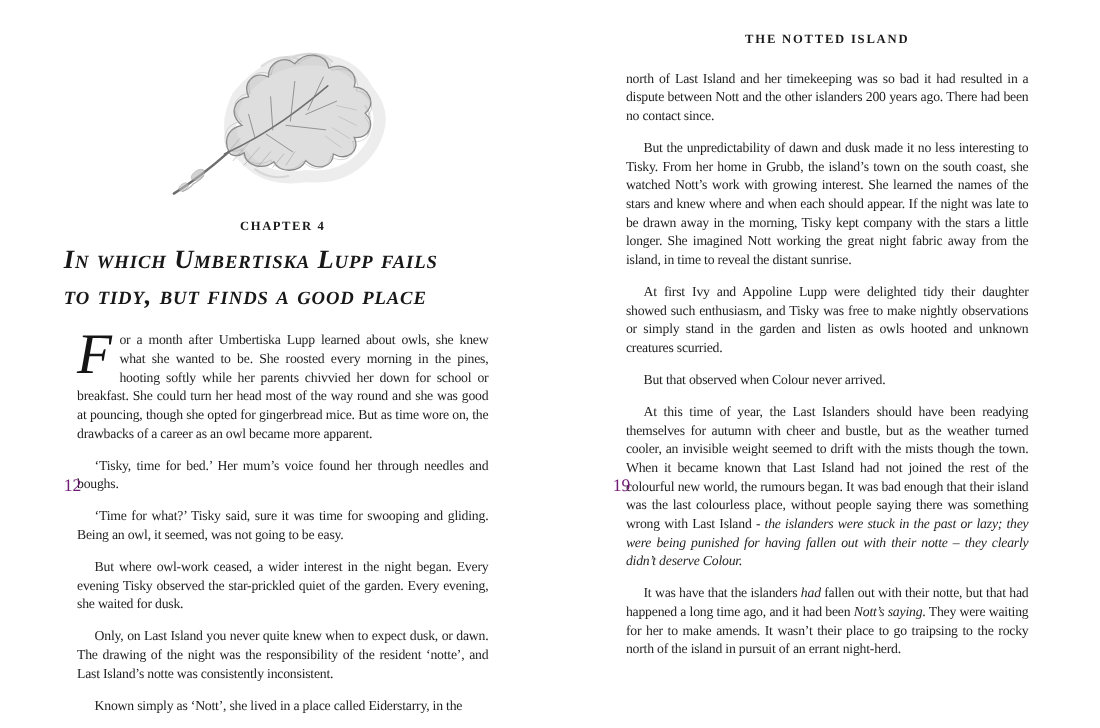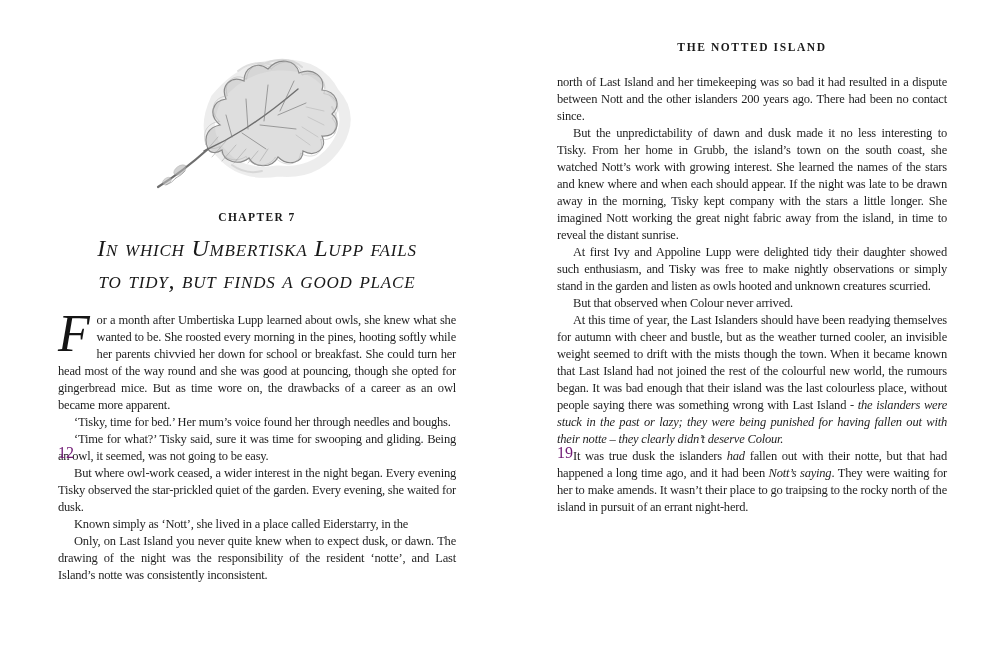--- a/index.html
+++ b/index.html
@@ -2,49 +2,49 @@
 <html><head>
 <meta charset="utf-8">
 <style>
   html, body { margin:0; padding:0; }
   body {
     width:1000px; height:662px; overflow:hidden;
     background:#ffffff; color:#1f1f1f;
     font-family:"Liberation Serif", serif;
   }
   .spread { position:relative; width:1000px; height:662px; background:#ffffff; }
-  .page-col { position:absolute; top:11px; height:478px; }
+  .page-col { position:absolute; top:0; height:478px; }
   .left-col  { left:58px;  width:398px; }
   .right-col { left:557px; width:390px; }
 
   .leaf-fig { margin:26px 0 0 88px; width:230px; height:164px; }
   .leaf-fig svg { width:100%; height:100%; display:block; }
 
   .chapter-label {
     margin-top:10px; text-align:center;
     font-weight:bold; font-size:11.5px; letter-spacing:1.4px; color:#1a1a1a;
   }
   .title {
-    margin:9px 0 0 0; text-align:center;
-    font-style:italic; font-variant:small-caps; font-weight:400;
+    margin:9px 0 0 0; text-align:left;
+    font-style:italic; font-variant:small-caps; font-weight:700;
     font-size:24px; line-height:32px; letter-spacing:0.8px; color:#181818;
   }
   .title .tline { display:block; }
 
   .running-head {
     margin-top:30px; text-align:center;
     font-weight:bold; font-size:11.5px; letter-spacing:1.6px; color:#1a1a1a;
   }
 
   .body-text {
     margin-top:16px; text-align:justify;
     font-size:12.5px; line-height:17px; letter-spacing:-0.2px;
   }
   .right-col .body-text { margin-top:21px; }
-  .body-text p { margin:0; }
+  .body-text p { margin:12px; }
   .body-text p.indent { text-indent:16px; }
   .it { font-style:italic; }
 
   .dropcap {
     float:left; font-style:italic; font-weight:500;
     font-size:52px; line-height:38px; padding:3px 7px 0 0; color:#151515;
   }
 
   .folio {
     position:absolute; bottom:27px; left:0; width:100%;
@@ -77,48 +77,48 @@
           <path d="M150 98 l14 10 M156 90 l16 10 M162 80 l16 8 M160 70 l18 4" stroke="#a5a5a5" stroke-width="0.7" opacity="0.6"></path>
 
           <path d="M12 150 C28 140 44 128 62 112" stroke="#6e6e6e" stroke-width="2.2"></path>
           <path d="M20 148 q6 -2 10 -7 M30 141 q6 -3 9 -7" stroke="#8f8f8f" stroke-width="1" opacity="0.7"></path>
           <ellipse cx="34" cy="133" rx="7" ry="4" transform="rotate(-35 34 133)" fill="#b5b5b5" opacity="0.6" stroke="#8a8a8a" stroke-width="0.6"></ellipse>
           <ellipse cx="21" cy="144" rx="5" ry="3" transform="rotate(-35 21 144)" fill="#bdbdbd" opacity="0.6" stroke="#909090" stroke-width="0.6"></ellipse>
         </g>
       </svg>
     </figure>
 
-    <div class="chapter-label">CHAPTER 7</div>
+    <div class="chapter-label">CHAPTER 4</div>
 
     <h1 class="title">
       <span class="tline">In which Umbertiska Lupp fails</span>
       <span class="tline">to tidy, but finds a good place</span>
     </h1>
 
     <div class="body-text">
         <p><span class="dropcap">F</span><span>or a month after Umbertiska Lupp learned about owls, she knew what she wanted to be. She roosted every morning in the pines, hooting softly while her parents chivvied her down for school or breakfast. She could turn her head most of the way round and she was good at pouncing, though she opted for gingerbread mice. But as time wore on, the drawbacks of a career as an owl became more apparent.</span></p>
         <p class="indent"><span>‘Tisky, time for bed.’ Her mum’s voice found her through needles and boughs.</span></p>
         <p class="indent"><span>‘Time for what?’ Tisky said, sure it was time for swooping and gliding. Being an owl, it seemed, was not going to be easy.</span></p>
         <p class="indent"><span>But where owl-work ceased, a wider interest in the night began. Every evening Tisky observed the star-prickled quiet of the garden. Every evening, she waited for dusk.</span></p>
+        <p class="indent"><span>Only, on Last Island you never quite knew when to expect dusk, or dawn. The drawing of the night was the responsibility of the resident ‘notte’, and Last Island’s notte was consistently inconsistent.</span></p>
         <p class="indent"><span>Known simply as ‘Nott’, she lived in a place called Eiderstarry, in the</span></p>
-        <p class="indent"><span>Only, on Last Island you never quite knew when to expect dusk, or dawn. The drawing of the night was the responsibility of the resident ‘notte’, and Last Island’s notte was consistently inconsistent.</span></p>
       </div>
 
     <div class="folio">12</div>
   </section>
 
   <section class="page-col right-col">
 
     <div class="running-head">THE NOTTED ISLAND</div>
 
     <div class="body-text">
         <p><span>north of Last Island and her timekeeping was so bad it had resulted in a dispute between Nott and the other islanders 200 years ago. There had been no contact since.</span></p>
         <p class="indent"><span>But the unpredictability of dawn and dusk made it no less interesting to Tisky. From her home in Grubb, the island’s town on the south coast, she watched Nott’s work with growing interest. She learned the names of the stars and knew where and when each should appear. If the night was late to be drawn away in the morning, Tisky kept company with the stars a little longer. She imagined Nott working the great night fabric away from the island, in time to reveal the distant sunrise.</span></p>
         <p class="indent"><span>At first Ivy and Appoline Lupp were delighted tidy their daughter showed such enthusiasm, and Tisky was free to make nightly observations or simply stand in the garden and listen as owls hooted and unknown creatures scurried.</span></p>
         <p class="indent"><span>But that observed when Colour never arrived.</span></p>
         <p class="indent"><span>At this time of year, the Last Islanders should have been readying themselves for autumn with cheer and bustle, but as the weather turned cooler, an invisible weight seemed to drift with the mists though the town. When it became known that Last Island had not joined the rest of the colourful new world, the rumours began. It was bad enough that their island was the last colourless place, without people saying there was something wrong with Last Island - </span><span class="it">the islanders were stuck in the past or lazy; they were being punished for having fallen out with their notte – they clearly didn’t deserve Colour.</span></p>
-        <p class="indent"><span>It was true dusk the islanders </span><span class="it">had</span><span> fallen out with their notte, but that had happened a long time ago, and it had been </span><span class="it">Nott’s saying</span><span>. They were waiting for her to make amends. It wasn’t their place to go traipsing to the rocky north of the island in pursuit of an errant night-herd.</span></p>
+        <p class="indent"><span>It was have that the islanders </span><span class="it">had</span><span> fallen out with their notte, but that had happened a long time ago, and it had been </span><span class="it">Nott’s saying</span><span>. They were waiting for her to make amends. It wasn’t their place to go traipsing to the rocky north of the island in pursuit of an errant night-herd.</span></p>
       </div>
 
     <div class="folio">19</div>
   </section>
 
 </div>
 
 </body></html>

